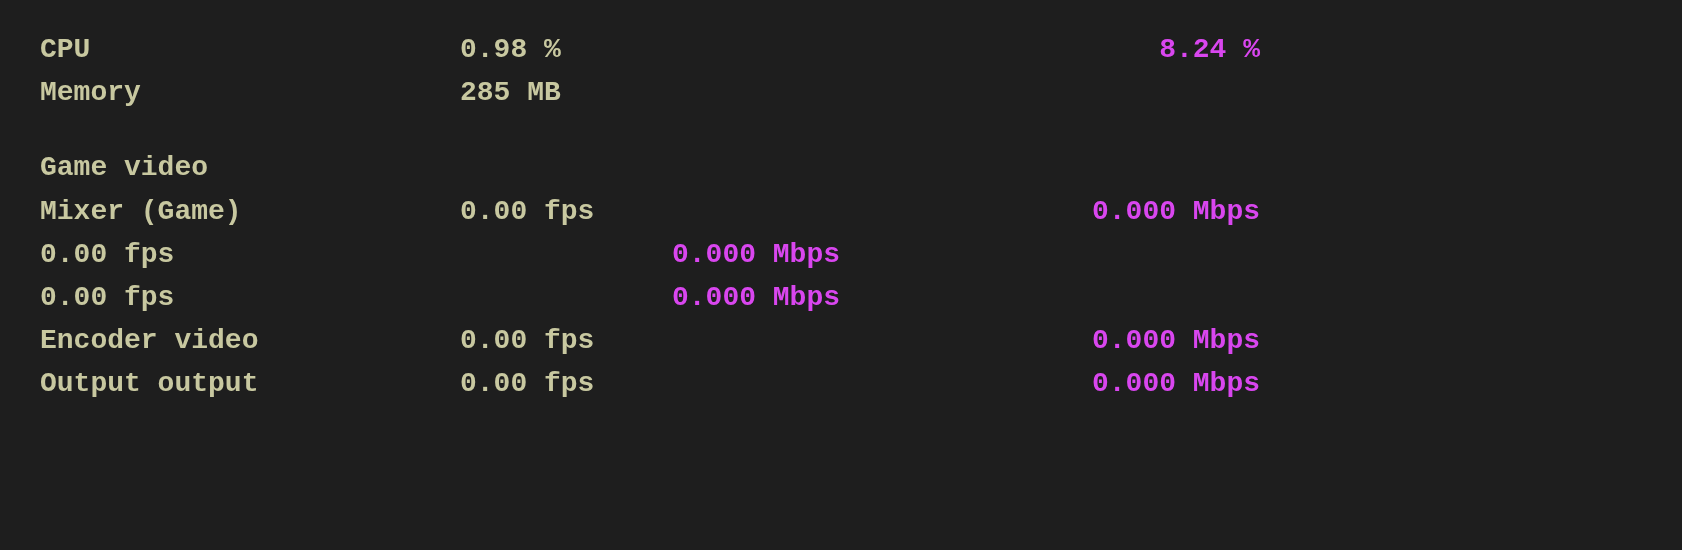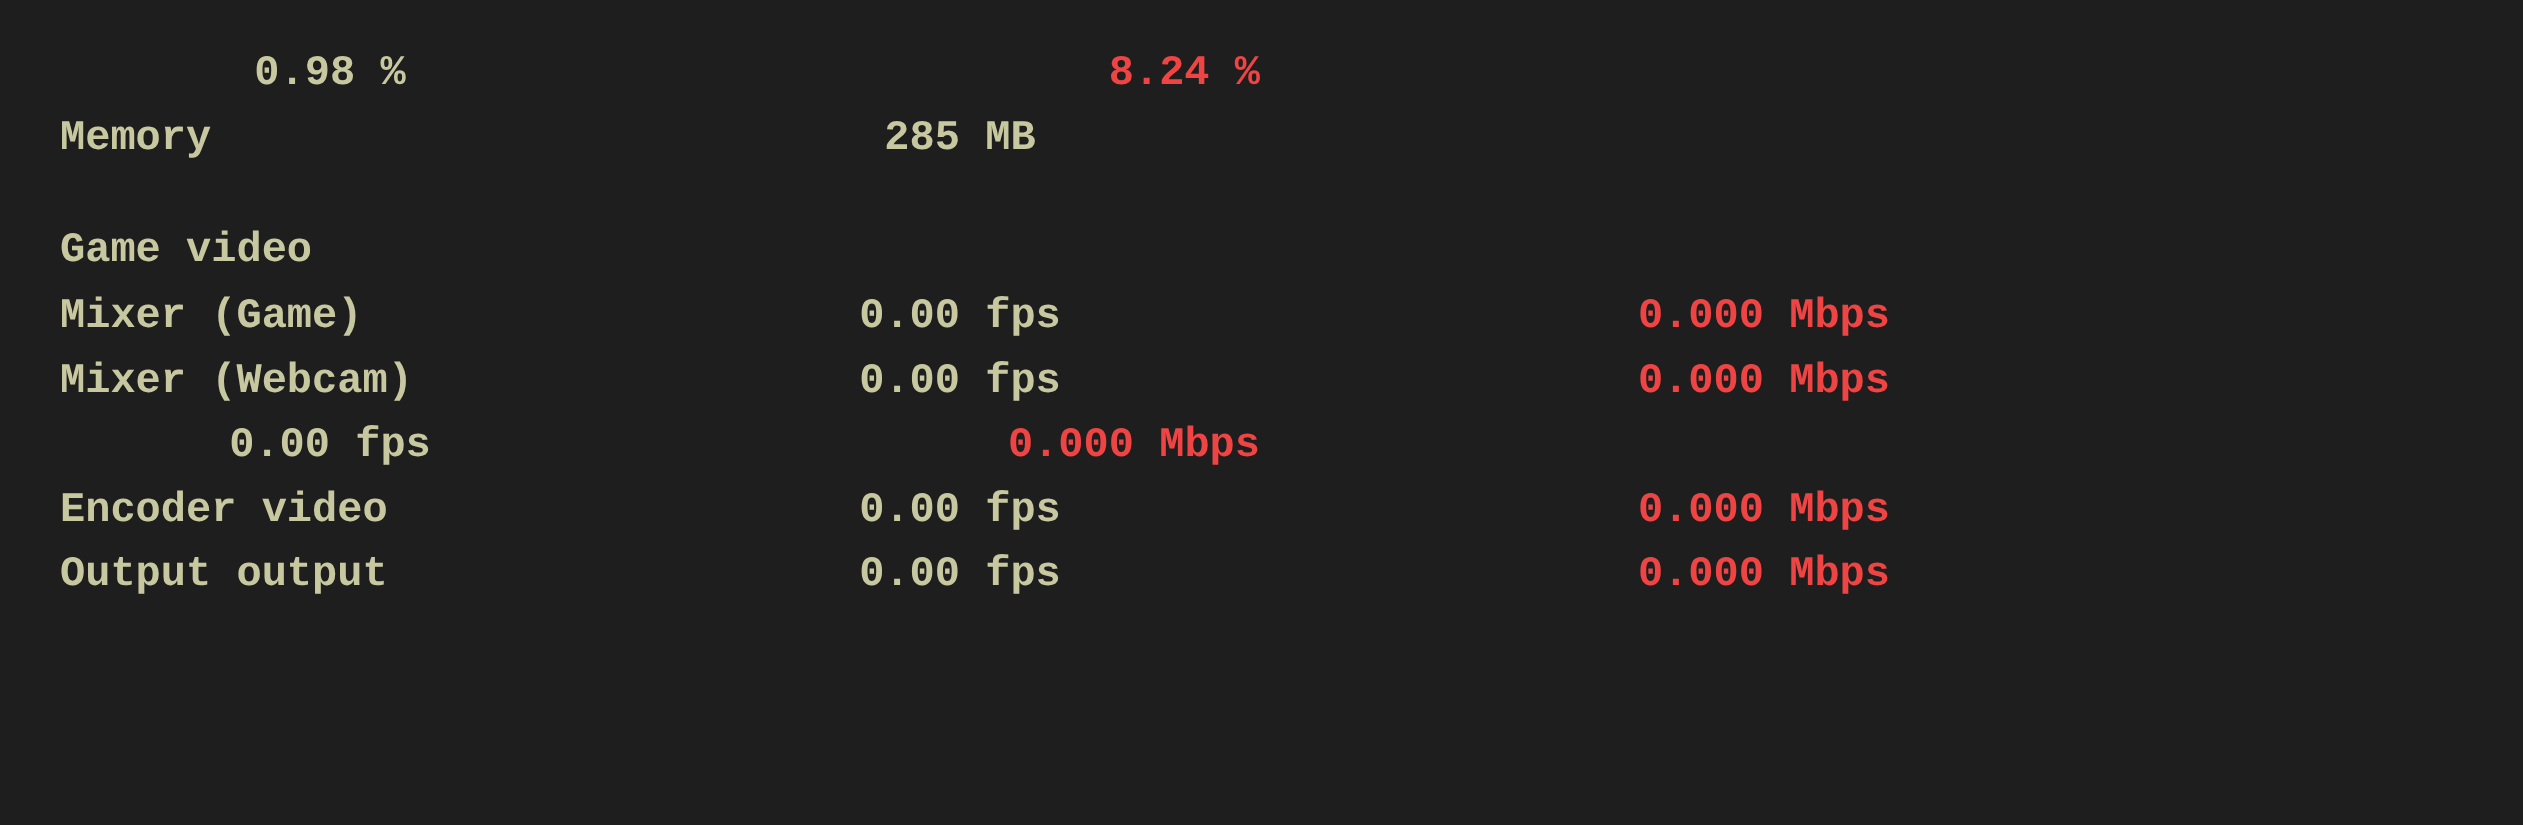--- a/index.html
+++ b/index.html
@@ -37,57 +37,57 @@
     }
 
     .label {
       width: 420px;
       color: #c8c8a0;
       font-weight: bold;
     }
 
     .value1 {
       width: 380px;
-      text-align: center;
+      text-align: left;
       color: #c8c8a0;
       font-weight: bold;
       padding-right: 20px;
     }
 
     .value2 {
       width: 420px;
       text-align: right;
-      color: #ef4444;
+      color: #d946ef;
       font-weight: bold;
     }
   </style>
 </head>
 <body>
 
 <div class="stats-container">
 <div class="stats-row">
+      <span class="label">CPU</span>
       <span class="value1">0.98 %</span>
       <span class="value2">8.24 %</span>
     </div>
     <div class="stats-row">
       <span class="label">Memory</span>
       <span class="value1">285 MB</span>
       <span class="value2"></span>
     </div>
     <div class="stats-row spacer"></div>
     <div class="stats-row">
       <span class="label">Game video</span>
     </div>
     <div class="stats-row">
       <span class="label">Mixer (Game)</span>
       <span class="value1">0.00 fps</span>
       <span class="value2">0.000 Mbps</span>
     </div>
     <div class="stats-row">
-      <span class="label">Mixer (Webcam)</span>
       <span class="value1">0.00 fps</span>
       <span class="value2">0.000 Mbps</span>
     </div>
     <div class="stats-row">
       <span class="value1">0.00 fps</span>
       <span class="value2">0.000 Mbps</span>
     </div>
     <div class="stats-row">
       <span class="label">Encoder video</span>
       <span class="value1">0.00 fps</span>

